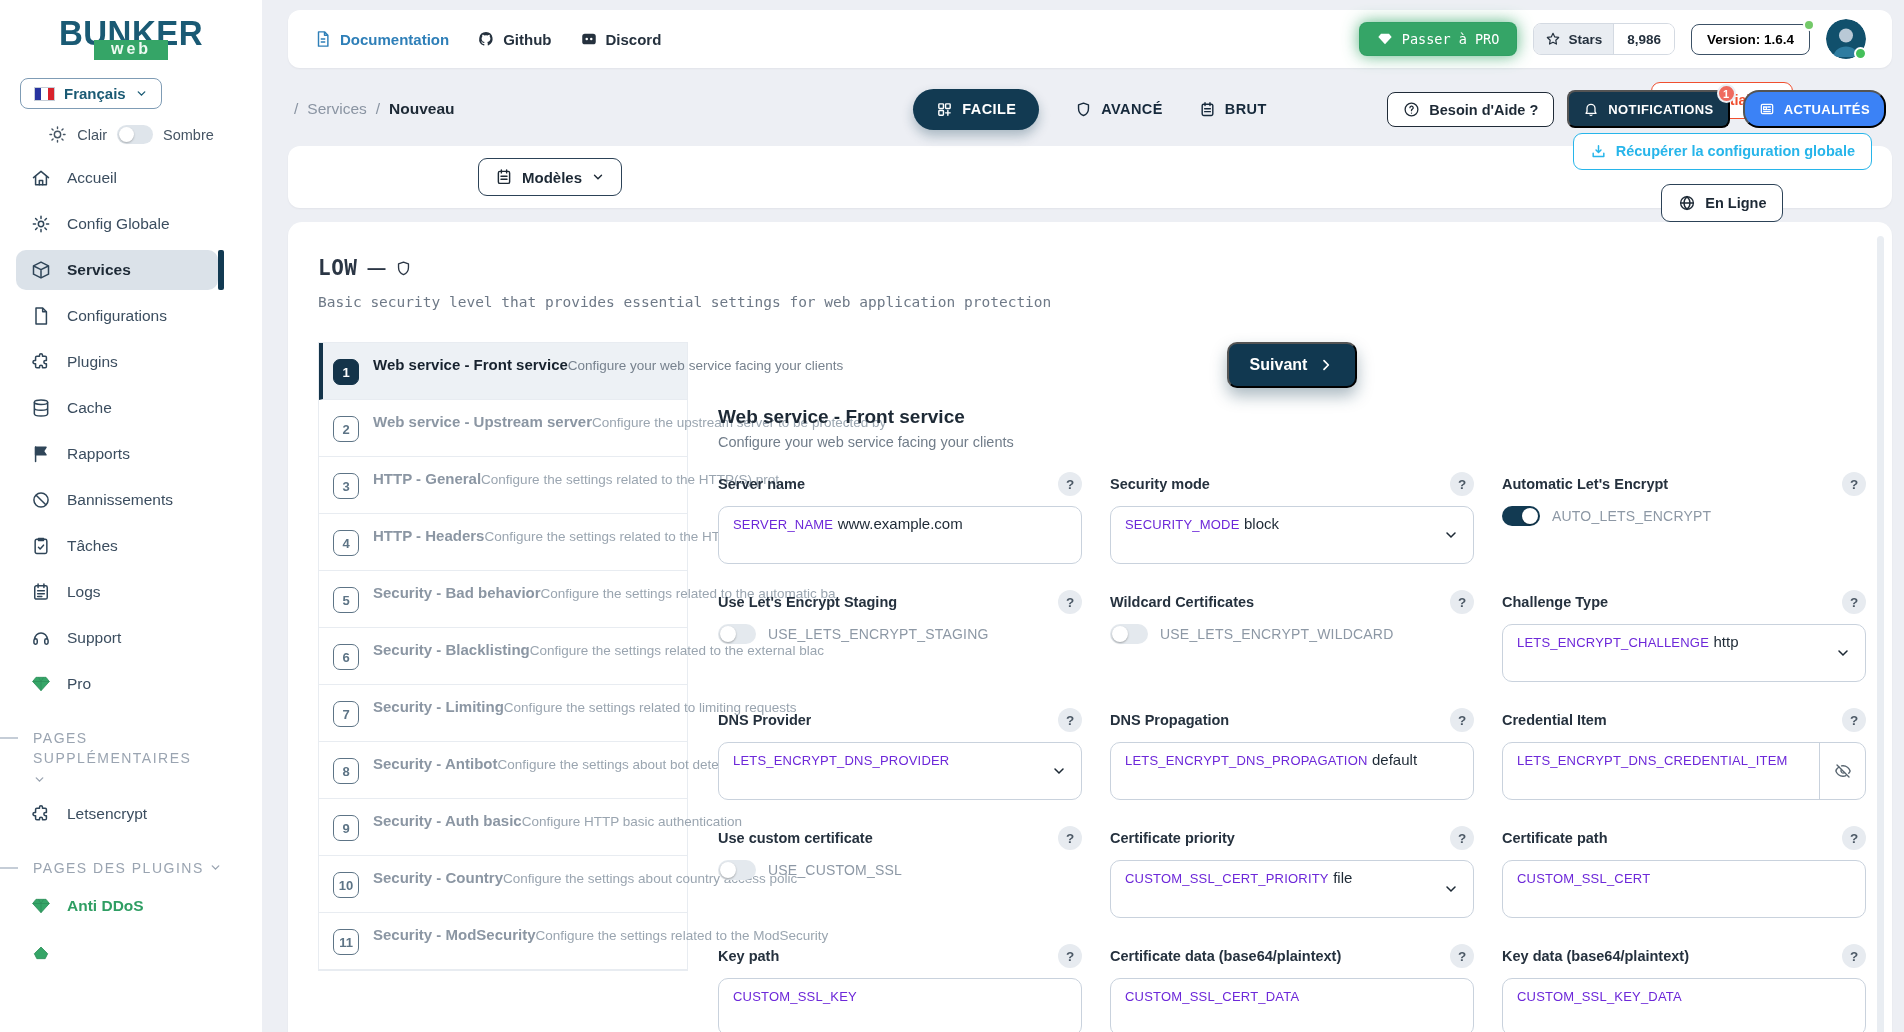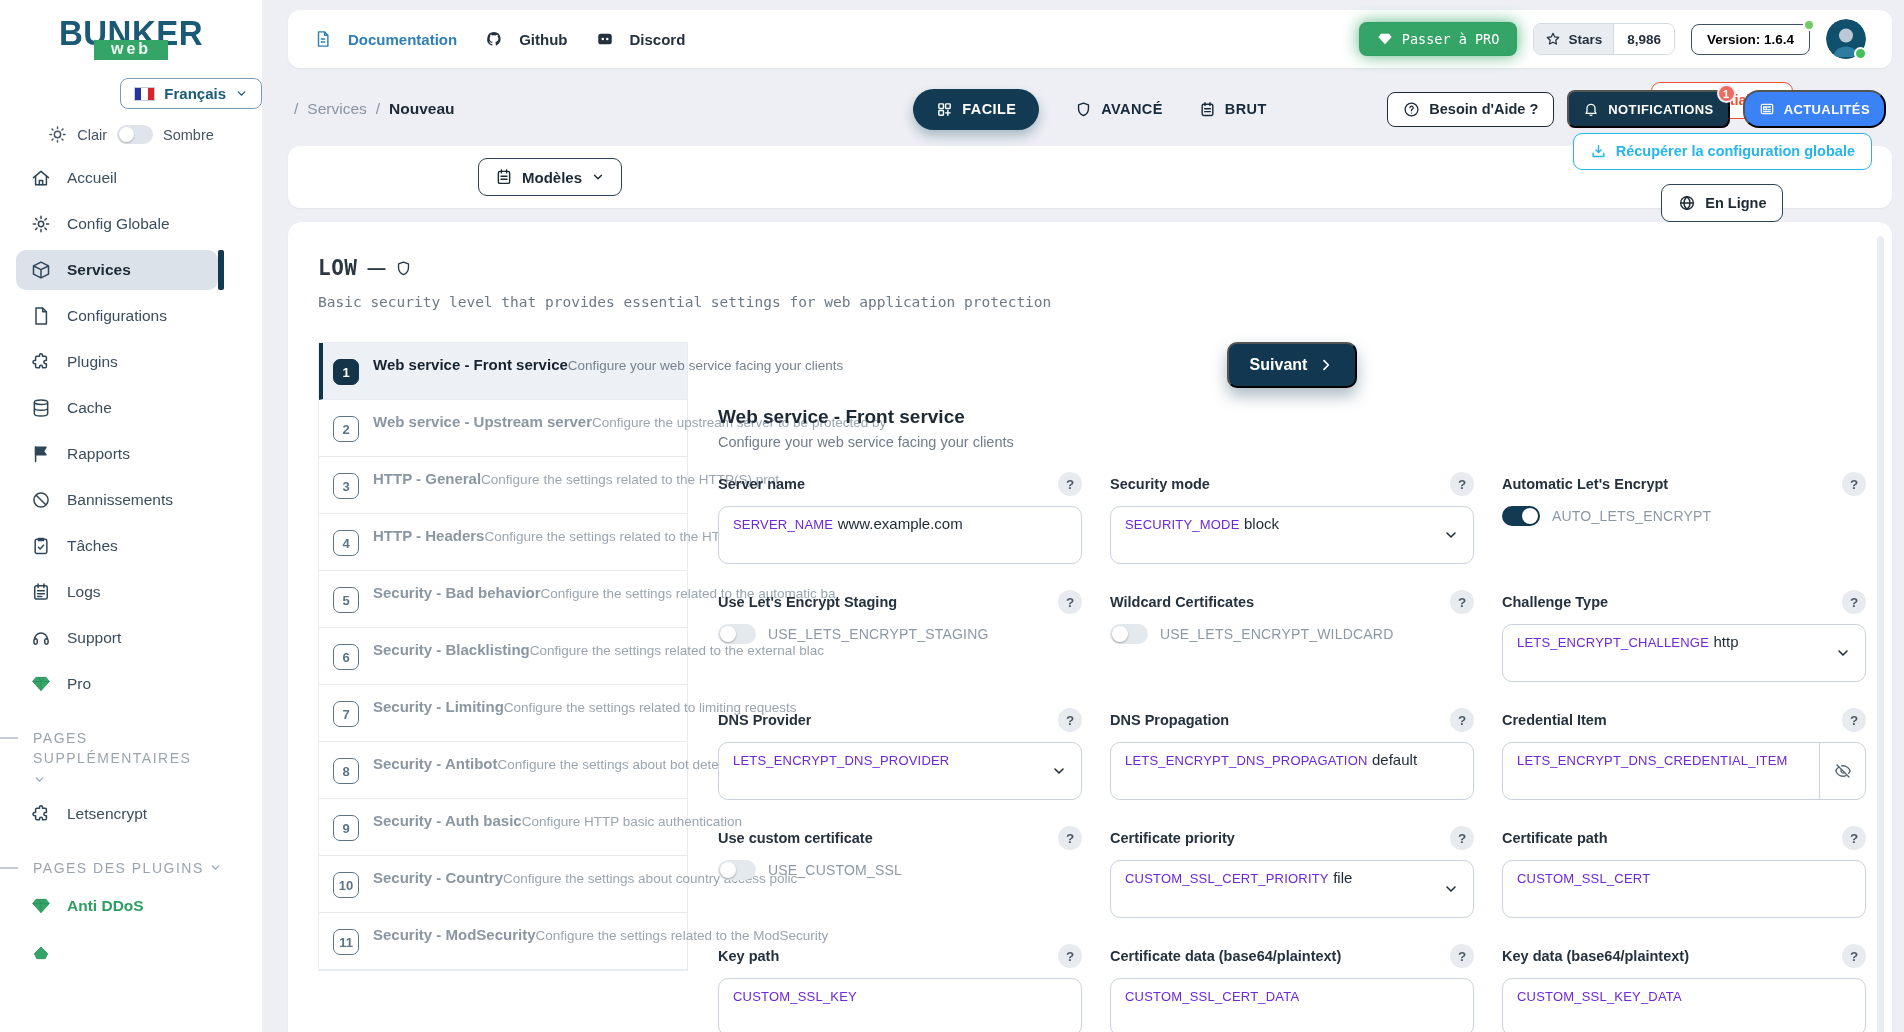--- a/index.html
+++ b/index.html
@@ -9,21 +9,21 @@
   *{box-sizing:border-box; margin:0; padding:0;}
   html,body{width:1904px;height:1032px;overflow:hidden;}
   body{font-family:"Liberation Sans",sans-serif; background:var(--page-bg); display:flex; color:#1d2935;}
   svg{display:block; flex-shrink:0;}
 
   
   .sidebar{width:262px; background:#fff; flex-shrink:0; padding-top:16px; position:relative; overflow:hidden; height:1032px;}
   .logo{ text-align:center; line-height:1;}
   .logo-title{font-weight:900; font-size:33px; color:#1a5a74; letter-spacing:.5px; transform:scaleY(1.08); display:inline-block;}
   .logo-sub{display:block; width:74px; margin:-9px auto 0; background:var(--accent-green); color:#eefaf2; font-size:16px; font-weight:600; letter-spacing:3px; padding:1px 0 3px; position:relative;}
-  .lang-row{display:flex; justify-content:flex-end; margin-top:18px;padding-left:20px;}
+  .lang-row{display:flex; justify-content:flex-start; margin-top:18px;padding-left:20px;}
   .lang-btn{display:inline-flex; align-items:center; gap:9px; border:1px solid #7f9cb5; border-radius:8px; padding:6px 13px; color:#1a5a74; font-weight:600; font-size:15px; background:#fff; cursor:pointer;}
   .flag{width:21px; height:14px; border:1px solid #c6ced8; background:linear-gradient(90deg,#27339f 33%,#fff 33% 66%,#d8222c 66%);}
   .theme-row{display:flex; align-items:center; justify-content:center; gap:10px; margin:16px 0 6px; color:#465564; font-size:14.5px;text-align:center;}
   .theme-row .sun{color:#465564;}
   .switch{width:36px; height:19px; border-radius:999px; background:#dfe5eb; position:relative; cursor:pointer;}
   .switch .knob{position:absolute; top:2px; left:2px; width:15px; height:15px; border-radius:50%; background:#fff; box-shadow:0 1px 2px rgba(0,0,0,.25);}
   .nav{margin-top:14px;}
   .nav-item{display:flex; align-items:center; gap:16px; height:40px; margin:6px 44px 6px 16px; padding-left:15px; border-radius:10px; color:#3b4d5f; font-size:15.5px; font-weight:500; cursor:pointer; position:relative;}
   .nav-item .ic{color:#2f4558;}
   .nav-item.active{background:#dbe2e9; color:#1d2935; font-weight:600;}
@@ -32,40 +32,40 @@
   .side-section{position:relative; margin:24px 20px 8px 33px; color:#9aa4b1; font-size:14px; letter-spacing:1.5px; line-height:1.45; max-width:205px;}
   .side-section::before{content:''; position:absolute; left:-33px; top:9px; width:18px; height:2px; background:#c5cdd7;}
   .side-section .chev{color:#9aa4b1;}
 
   
   .main{flex:1; padding:10px 12px 0 26px; position:relative;}
   .card{background:#fff; border-radius:12px; box-shadow:0 1px 2px rgba(16,24,40,.05);}
 
   .topbar{height:58px; display:flex; align-items:center; padding:0 26px;}
   .top-links{display:flex; align-items:center; gap:28px;}
-  .top-link{display:flex; align-items:center; gap:16px; font-weight:600; font-size:15px; color:#25313e; cursor:pointer;}
+  .top-link{display:flex; align-items:center; gap:8px; font-weight:600; font-size:15px; color:#25313e; cursor:pointer;}
   .top-link.blue{color:var(--link-blue);}
   .top-right{margin-left:auto; display:flex; align-items:center; gap:16px;}
   .pro-btn{display:flex; align-items:center; gap:9px; background:var(--accent-green); border:1px solid #20805022; color:#fff; font-family:"DejaVu Sans Mono",monospace; font-size:13.5px; padding:8px 17px; border-radius:8px; cursor:pointer; box-shadow:0 0 16px rgba(53,165,103,.8);}
   .stars{display:flex; align-items:stretch; border:1px solid #d4dae2; border-radius:8px; overflow:hidden; font-size:13.5px; font-weight:700; color:#25313e; cursor:pointer;}
   .stars .seg1{display:flex; align-items:center; gap:7px; background:#e9edf2; padding:7px 11px;}
   .stars .seg2{display:flex; align-items:center; background:#fff; padding:7px 13px; border-left:1px solid #d4dae2;}
   .version{position:relative; border:1.5px solid #3c5166; border-radius:8px; padding:7px 15px; font-size:13.5px; font-weight:600; cursor:pointer; background:#fff;}
   .version .dot{position:absolute; top:-6px; right:-6px; width:12px; height:12px; border-radius:50%; background:#74c969; border:2px solid #fff;}
   .avatar{width:40px; height:40px; border-radius:50%; position:relative; cursor:pointer;}
   .avatar .status{position:absolute; bottom:-1px; right:-1px; width:13px; height:13px; border-radius:50%; background:#44c05a; border:2px solid #fff;}
 
   .row2{margin-top:18px; display:grid; grid-template-columns:1fr auto 1fr; align-items:center; height:46px; padding:0 6px;}
   .crumbs{display:flex; align-items:center; gap:9px; font-size:15.5px; color:#8a94a2;}
   .crumbs .cur{color:#1d2935; font-weight:600;}
   .tabs{display:flex; align-items:center; gap:36px; justify-self:center;}
   .tab{display:flex; align-items:center; gap:9px; font-weight:800; font-size:14.5px; letter-spacing:.4px; color:#16293b; cursor:pointer;}
   .tab.active{background:var(--dark-teal); color:#fff; padding:12px 23px; border-radius:999px; box-shadow:0 6px 12px rgba(18,58,82,.3);}
   .row2-right{justify-self:end; display:flex; align-items:center; gap:13px;}
-  .help-btn{display:flex; align-items:center; gap:9px; background:#fff; border:1px solid #202b38; border-radius:8px; padding:8px 15px; font-size:14.5px; font-weight:600; color:#1d2935; cursor:pointer;}
+  .help-btn{display:flex; align-items:flex-end; gap:9px; background:#fff; border:1px solid #202b38; border-radius:8px; padding:8px 15px; font-size:14.5px; font-weight:600; color:#1d2935; cursor:pointer;}
   .dark-btn{position:relative; display:flex; align-items:center; gap:9px; border-radius:8px; padding:9px 14px; font-size:13px; font-weight:700; letter-spacing:.4px; color:#fff; cursor:pointer;}
   .dark-btn.notif{background:#16384e;}
   .dark-btn.news{background:#3b82f6;border-radius:16px;}
   .badge{position:absolute; top:-8px; right:-8px; width:19px; height:19px; border-radius:50%; background:var(--badge-red); color:#fff; font-size:11px; font-weight:700; display:flex; align-items:center; justify-content:center; border:2px solid var(--page-bg);}
 
   .toolbar{margin-top:14px; height:62px; display:flex; align-items:center; padding:0 20px;}
   .btn{display:flex; align-items:center; gap:9px; border-radius:9px; padding:9px 16px; font-size:14.5px; font-weight:600; cursor:pointer; background:#fff;}
   .btn.models{margin-left:170px; border:1.5px solid #2c4257; color:#1d2935; font-size:15px;}
   .toolbar-right{margin-left:auto; display:flex; align-items:center; gap:14px;flex-direction:column;}
   .btn.o-red{border:1.5px solid var(--red); color:var(--red);}

